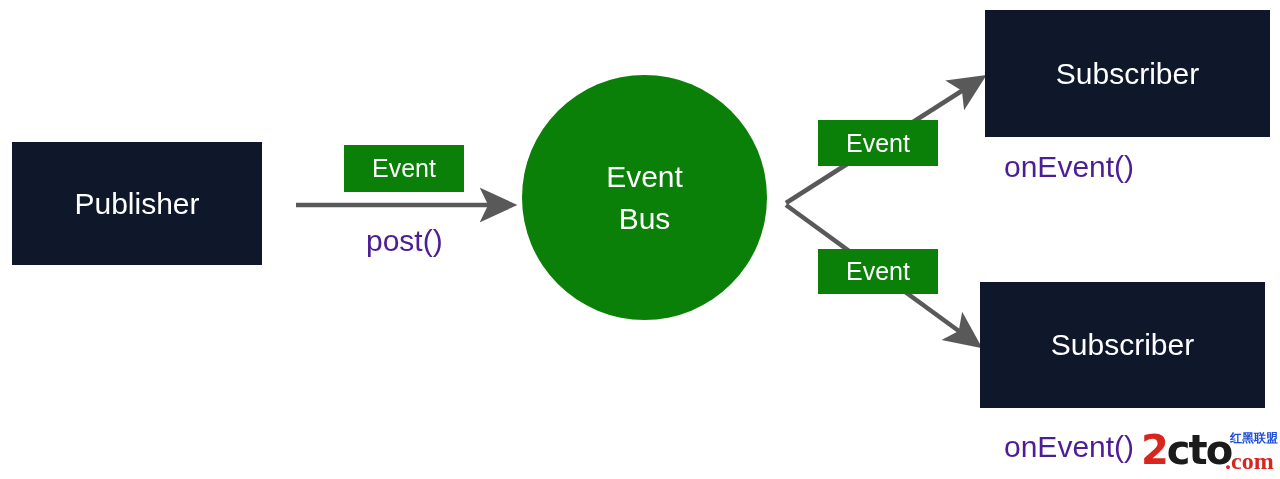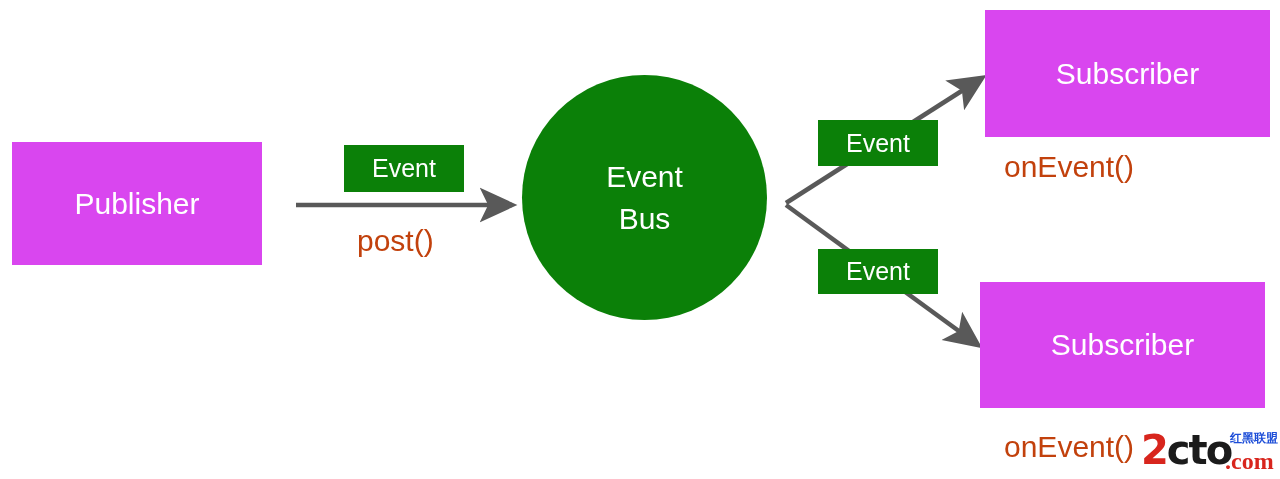--- a/index.html
+++ b/index.html
@@ -25,21 +25,21 @@
     height: 479px;
     z-index: 1;
   }
   .node-box {
     position: absolute;
     z-index: 2;
     display: flex;
     align-items: center;
     justify-content: center;
     color: #ffffff;
-    background: #d946ef;
+    background: #0f172a;
     font-weight: 400;
   }
   .pub-box {
     left: 12px;
     top: 142px;
     width: 250px;
     height: 123px;
     font-size: 30px;
   }
   .sub-box-top {
@@ -101,26 +101,26 @@
     font-size: 30px;
     line-height: 1.2;
   }
   .bus-line {
     display: block;
     margin: 3px 0;
   }
   .caption {
     position: absolute;
     z-index: 2;
-    color: #c2410c;
+    color: #4c1d95;
     font-size: 30px;
     white-space: nowrap;
   }
   .caption-post {
-    left: 357px;
+    left: 366px;
     top: 224px;
     text-align: right;
   }
   .caption-onevent-top {
     left: 1004px;
     top: 150px;
   }
   .caption-onevent-bottom {
     left: 1004px;
     top: 430px;

